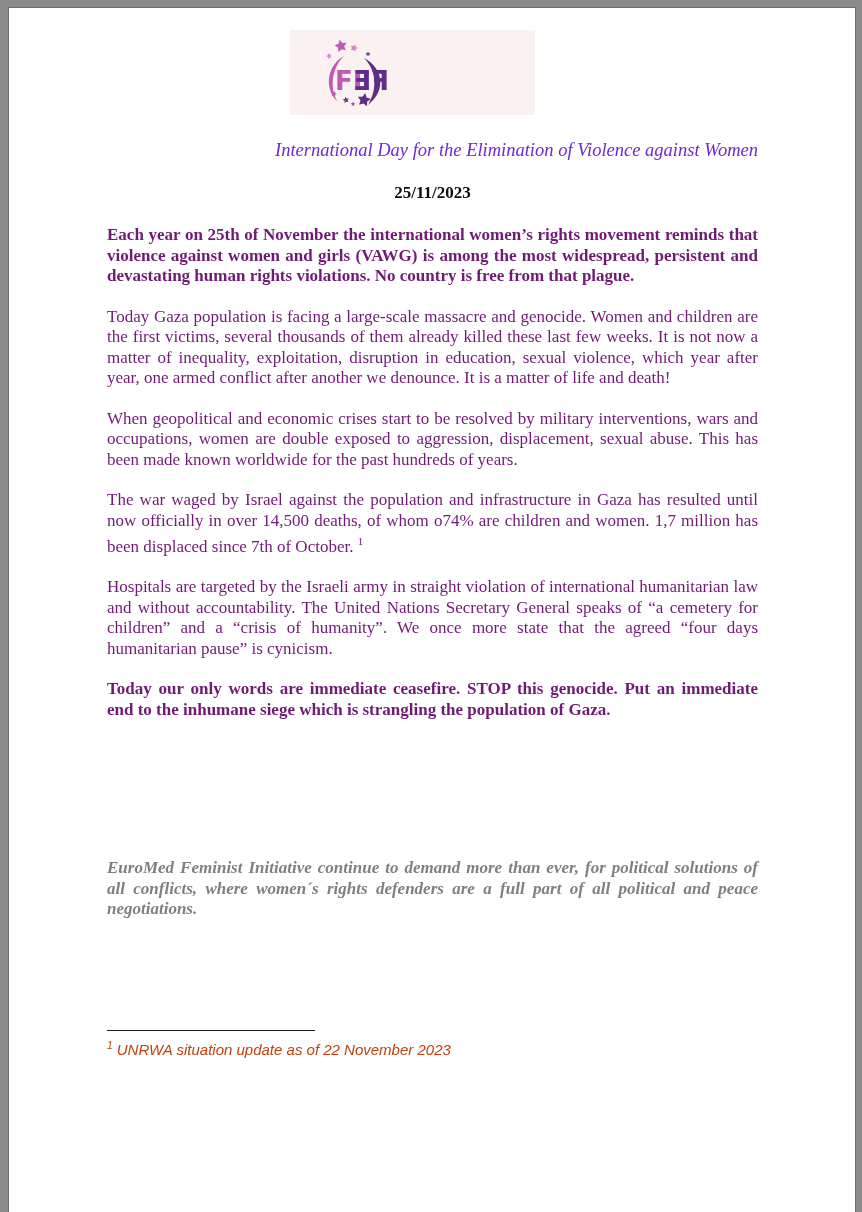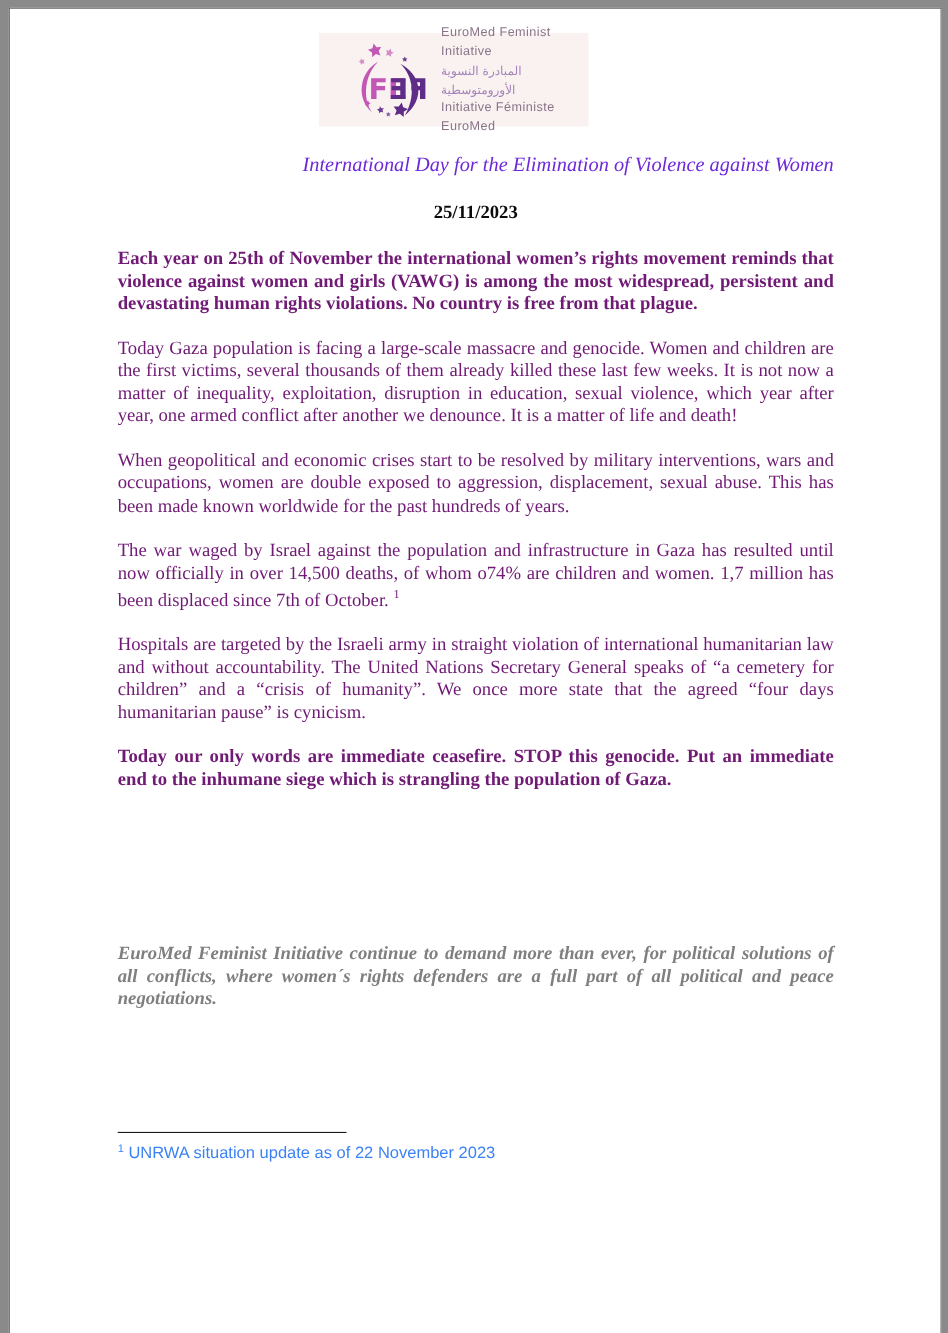--- a/index.html
+++ b/index.html
@@ -95,21 +95,22 @@
     margin-top: 110px;
     width: 208px;
     border: none;
     border-top: 1.4px solid #1a1a1a;
   }
   .footnote {
     margin-top: 5px;
     font-family: "Liberation Sans", sans-serif;
     font-size: 15px;
     line-height: 20px;
-    color: #3b82f6;
+    color: #c2410c;
+    font-style: italic;
   }
   .footnote sup { font-size: 10px; }
 </style>
 </head>
 <body>
 
 <div class="paper">
 
   <div class="logo-box">
     <svg class="logo-emblem" width="76" height="70" viewBox="0 0 76 70" xmlns="http://www.w3.org/2000/svg">
@@ -125,25 +126,20 @@
 
       <use href="#st" transform="translate(25,8) scale(6.5) rotate(-12)" fill="#c257b5"></use>
       <use href="#st" transform="translate(38,10) scale(4) rotate(18)" fill="#d48cc8"></use>
       <use href="#st" transform="translate(52,16) scale(2.6) rotate(0)" fill="#6b3d92"></use>
       <use href="#st" transform="translate(13,18) scale(3) rotate(-20)" fill="#d48cc8"></use>
       <use href="#st" transform="translate(18,56) scale(3) rotate(14)" fill="#c257b5"></use>
       <use href="#st" transform="translate(30,62) scale(3.4) rotate(-10)" fill="#6b3d92"></use>
       <use href="#st" transform="translate(48,62) scale(7) rotate(10)" fill="#5f2d87"></use>
       <use href="#st" transform="translate(37,66) scale(2.4) rotate(0)" fill="#8a5fae"></use>
     </svg>
-    <div class="logo-text">
-      <span class="logo-line1">EuroMed Feminist Initiative</span>
-      <span class="logo-line2">المبادرة النسوية الأورومتوسطية</span>
-      <span class="logo-line3">Initiative Féministe EuroMed</span>
-    </div>
   </div>
 
   <div class="content">
 
     <div class="subtitle">International Day for the Elimination of Violence against Women</div>
     <div class="doc-date">25/11/2023</div>
 
     <div class="paragraphs">
       <p class="para bold">Each year on 25th of November the international women’s rights movement reminds that violence against women and girls (VAWG) is among the most widespread, persistent and devastating human rights violations. No country is free from that plague.</p>
       <p class="para">Today Gaza population is facing a large-scale massacre and genocide. Women and children are the first victims, several thousands of them already killed these last few weeks. It is not now a matter of inequality, exploitation, disruption in education, sexual violence, which year after year, one armed conflict after another we denounce.  It is a matter of life and death!</p>

